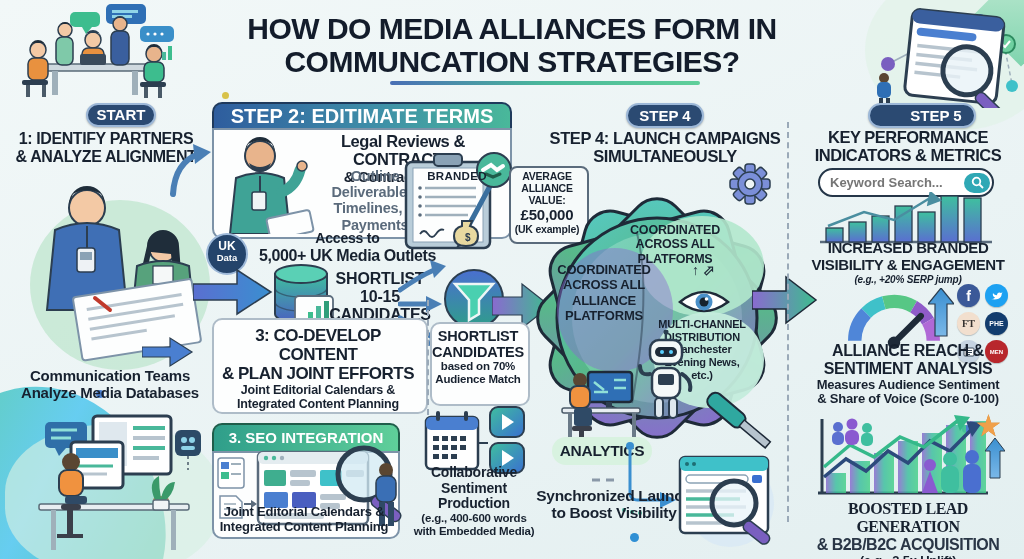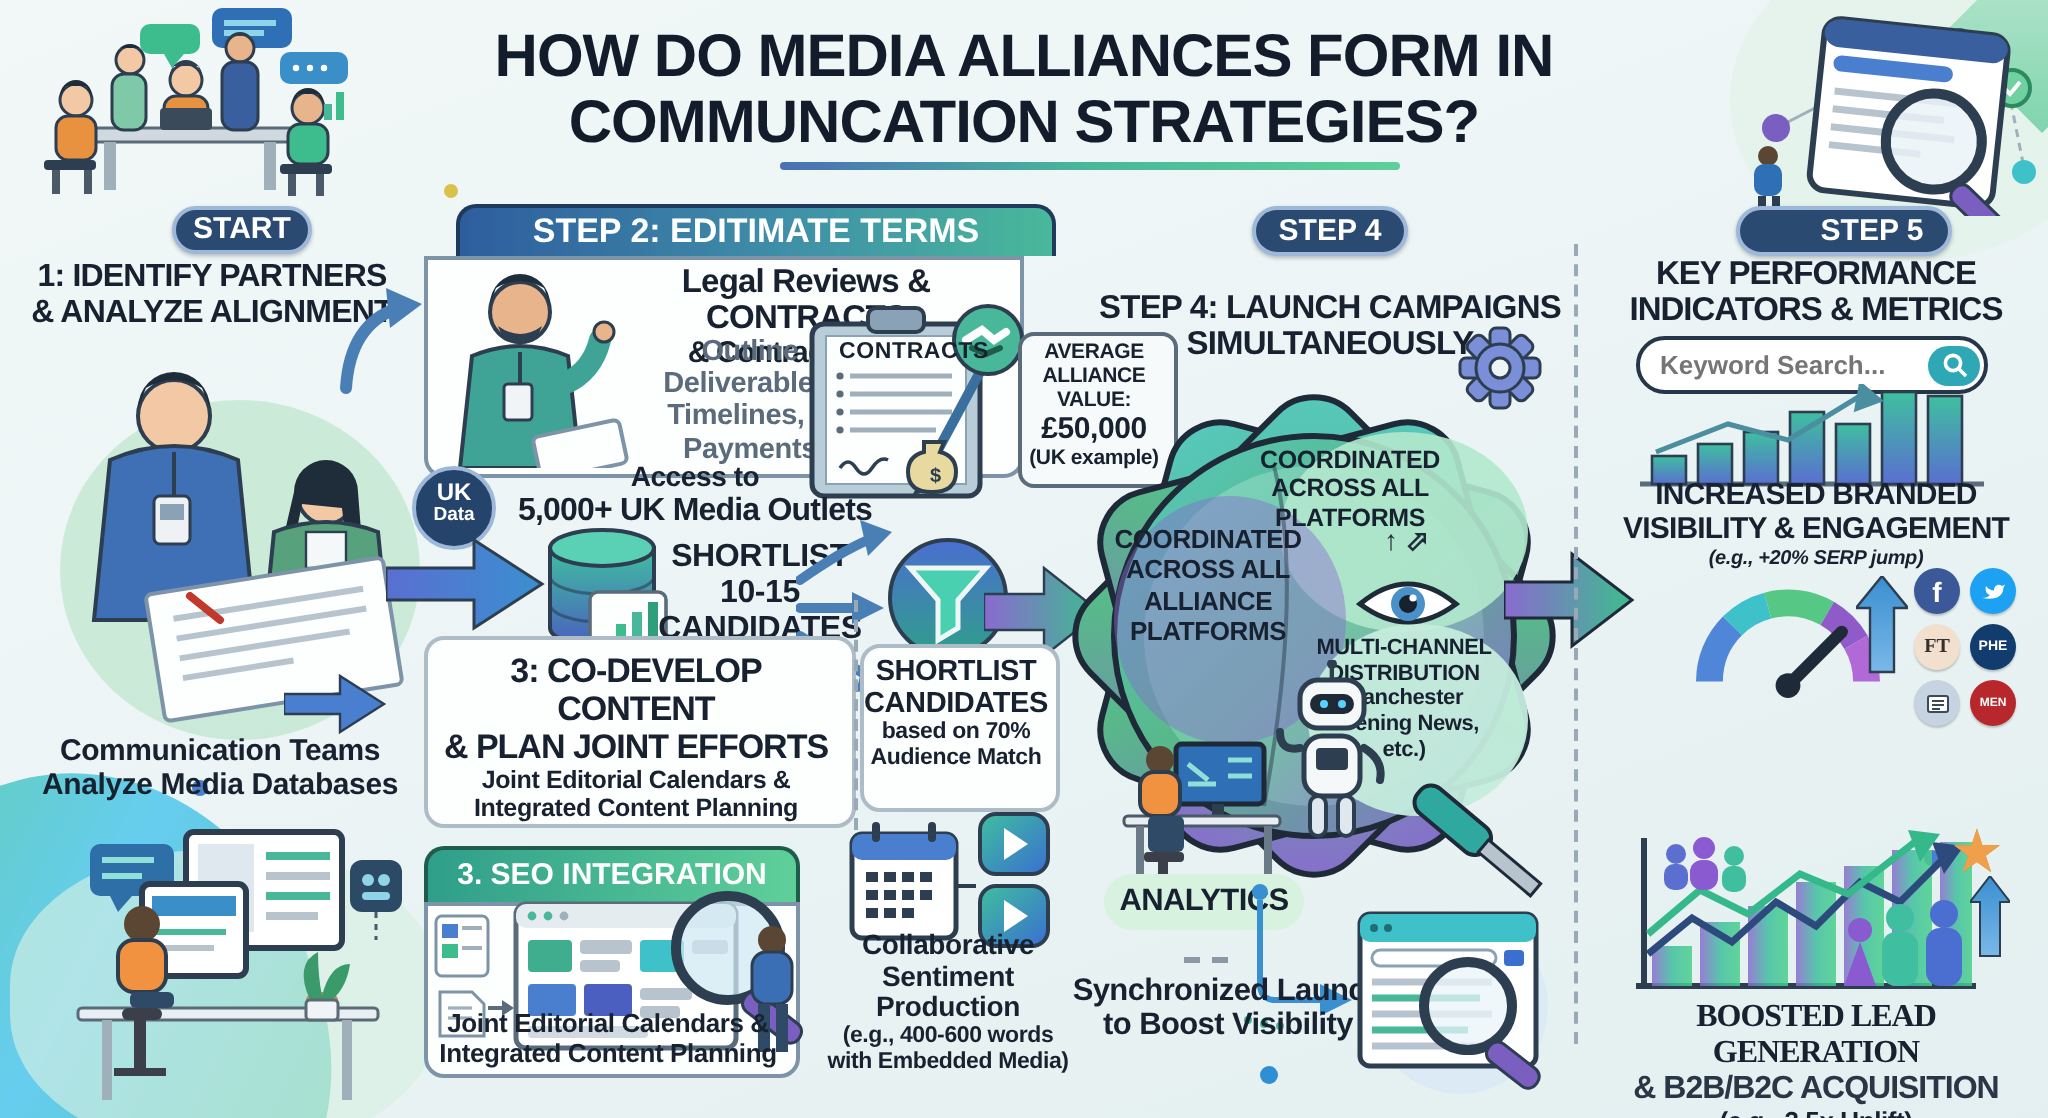--- a/index.html
+++ b/index.html
@@ -164,21 +164,21 @@
     <rect x="46" y="96" width="20" height="6" rx="3" fill="#3a3f4a"></rect>
     <rect x="52" y="102" width="6" height="26" fill="#3a3f4a"></rect>
     <path d="M42,128 h26 M55,102 v26" stroke="#3a3f4a" stroke-width="4"></path>
   </svg>
 
   <svg class="abs" style="left:165px;top:142px;" width="50" height="56" viewBox="0 0 50 56">
     <path d="M8,52 Q10,20 34,12" fill="none" stroke="#4a7fb5" stroke-width="6" stroke-linecap="round"></path>
     <path d="M28,2 L46,10 L30,22 Z" fill="#4a7fb5"></path>
   </svg>
 
-  <div class="hdr-grad" style="left:212px;top:102px;width:296px;height:24px;font-size:17px;line-height:24px;margin-left:16px;">
+  <div class="hdr-grad" style="left:212px;top:102px;width:296px;height:24px;font-size:20px;line-height:24px;">
     <span>STEP 2: EDITIMATE TERMS</span>
   </div>
   <div class="whitebox" style="left:212px;top:128px;width:296px;height:107px;"></div>
 
   <svg class="abs" style="left:216px;top:130px;" width="104" height="104" viewBox="0 0 104 104">
     <circle cx="44" cy="26" r="15" fill="#e8b48c" stroke="#2c3e50" stroke-width="2"></circle>
     <path d="M29,22 a15,15 0 0 1 30,0 l-3,-8 q-12,-7 -24,0z" fill="#1f2d3a"></path>
     <path d="M33,33 q11,8 22,0 q-3,9 -11,9 q-8,0 -11,-9z" fill="#2c3e50"></path>
     <path d="M20,48 q24,-10 48,0 l6,56 h-60z" fill="#3fa396" stroke="#2c3e50" stroke-width="2"></path>
     <rect x="36" y="62" width="14" height="18" rx="2" fill="#f0f4f6" stroke="#2c3e50" stroke-width="1.5"></rect>
@@ -214,21 +214,21 @@
     <path d="M22,82 q4,-6 8,0 t8,0 t8,-4" fill="none" stroke="#2c3e50" stroke-width="1.8"></path>
     <line x1="92" y1="34" x2="64" y2="86" stroke="#3a6f9e" stroke-width="5" stroke-linecap="round"></line>
     <path d="M62,88 l-4,8 l8,-3z" fill="#2c3e50"></path>
     <circle cx="96" cy="18" r="17" fill="#49b89a" stroke="#2c3e50" stroke-width="2"></circle>
     <path d="M85,18 l8,-5 l6,5 l6,-4" stroke="#fdfefe" stroke-width="4" fill="none" stroke-linecap="round"></path>
     <path d="M88,22 l7,3 l7,-3" stroke="#1f5d4a" stroke-width="3" fill="none" stroke-linecap="round"></path>
     <path d="M64,74 q-8,2 -8,10 q0,10 12,10 q12,0 12,-10 q0,-8 -8,-10 l2,-5 h-10z" fill="#e8d9a0" stroke="#2c3e50" stroke-width="2"></path>
     <text x="67" y="89" font-size="10" font-weight="bold" fill="#2c3e50" font-family="Liberation Sans,sans-serif">$</text>
   </svg>
   <div class="tb" style="left:414px;top:170px;width:86px;font-size:11.5px;letter-spacing:.3px;">
-    <span>CONTRACTS</span>
+    <span>BRANDED</span>
   </div>
 
   <div class="abs" style="left:509px;top:166px;width:76px;height:74px;background:#f6fafa;border:2px solid #5a6b7c;border-radius:8px;"></div>
   <div class="tb" style="left:509px;top:170px;width:76px;font-size:10.5px;line-height:1.15;">
     <span>AVERAGE</span>
     <span>ALLIANCE</span>
     <span>VALUE:</span>
     <span style="font-size:15px;">£50,000</span>
     <span style="font-weight:600;">(UK example)</span>
   </div>
@@ -410,21 +410,21 @@
     <span style="font-size:14px;">Collaborative</span>
     <span style="font-size:14px;">Sentiment</span>
     <span style="font-size:14px;">Production</span>
     <span style="font-size:11.5px;font-weight:600;">(e.g., 400-600 words</span>
     <span style="font-size:11.5px;font-weight:600;">with Embedded Media)</span>
   </div>
 
   <div class="pill-dark" style="left:626px;top:103px;width:74px;height:21px;font-size:15px;line-height:21px;">
     <span>STEP 4</span>
   </div>
-  <div class="tb" style="left:545px;top:129px;width:240px;font-size:16.5px;letter-spacing:-0.4px;margin-top:16px;">
+  <div class="tb" style="left:545px;top:129px;width:240px;font-size:16.5px;letter-spacing:-0.4px;">
     <span>STEP 4: LAUNCH CAMPAIGNS</span>
     <span>SIMULTANEOUSLY</span>
   </div>
 
   <svg class="abs" style="left:728px;top:162px;" width="44" height="44" viewBox="0 0 44 44">
     <g transform="translate(22,22)" fill="#7b8fd8" stroke="#2c3e50" stroke-width="1.5">
       <rect x="-5" y="-20" width="10" height="40" rx="3"></rect>
       <rect x="-5" y="-20" width="10" height="40" rx="3" transform="rotate(45)"></rect>
       <rect x="-5" y="-20" width="10" height="40" rx="3" transform="rotate(90)"></rect>
       <rect x="-5" y="-20" width="10" height="40" rx="3" transform="rotate(135)"></rect>
@@ -675,20 +675,26 @@
           <line x1="3" y1="4.5" x2="9" y2="4.5" stroke="#3a4a5a" stroke-width="1"></line>
           <line x1="3" y1="6.5" x2="9" y2="6.5" stroke="#3a4a5a" stroke-width="1"></line>
           <line x1="3" y1="8.5" x2="7" y2="8.5" stroke="#3a4a5a" stroke-width="1"></line>
         </svg>
     </div>
     <div class="soc" style="background:#b8272c;font-size:6px;">
       <span>MEN</span>
     </div>
   </div>
 
+  <div class="tb" style="left:800px;top:342px;width:216px;">
+    <span style="font-size:16px;letter-spacing:-0.4px;">ALLIANCE REACH &amp;</span>
+    <span style="font-size:16px;letter-spacing:-0.4px;">SENTIMENT ANALYSIS</span>
+    <span style="font-size:13px;">Measures Audience Sentiment</span>
+    <span style="font-size:13px;">&amp; Share of Voice (Score 0-100)</span>
+  </div>
 
   <svg class="abs" style="left:812px;top:415px;" width="182" height="86" viewBox="0 0 182 86">
     <defs>
         <linearGradient id="skyG" x1="0" y1="0" x2="1" y2="0">
       <stop offset="0" stop-color="#8a6ad0"></stop>
           <stop offset=".5" stop-color="#3fbf9f"></stop>
           <stop offset="1" stop-color="#49d08a"></stop>
         </linearGradient>
       </defs>
     <line x1="10" y1="4" x2="10" y2="78" stroke="#2c3e50" stroke-width="3"></line>

